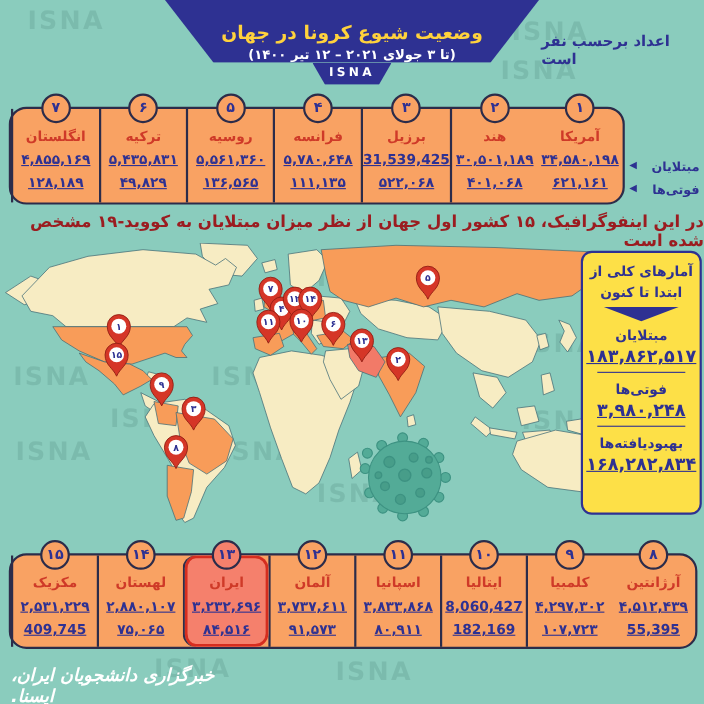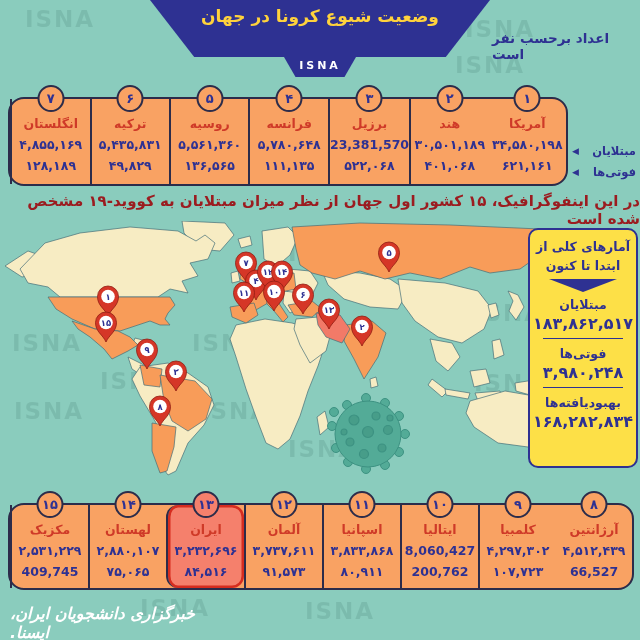--- a/index.html
+++ b/index.html
@@ -5,41 +5,41 @@
   html,body{margin:0;padding:0;}
   body{font-family:"DejaVu Sans",sans-serif;}
   #stage{position:relative;width:640px;height:640px;background:#8accbd;overflow:hidden;direction:rtl;}
 
   
   .wm{position:absolute;color:#3c7468;opacity:.18;font-weight:bold;font-size:23px;letter-spacing:2px;direction:ltr;}
 
   
   .banner{position:absolute;left:150px;top:0;width:340px;height:57px;background:#2e3192;
           clip-path:polygon(0 0,100% 0,87% 100%,13% 100%);text-align:center;}
-  .banner-title{color:#ffd23c;font-weight:bold;font-size:17px;padding-top:6px;}
+  .banner-title{color:#ffd23c;font-weight:bold;font-size:17px;padding-top:6px;margin-top:14px;}
   .banner-sub{color:#ffffff;font-weight:bold;font-size:12px;margin-top:3px;}
   .isna-tag{position:absolute;left:284px;top:57px;width:72px;height:20px;background:#2e3192;
             clip-path:polygon(0 0,100% 0,84% 100%,16% 100%);color:#fff;font-weight:bold;
             font-size:11px;letter-spacing:3px;text-align:center;line-height:18px;direction:ltr;}
   .unit-note{position:absolute;left:492px;top:30px;width:146px;text-align:left;
              color:#2e3192;font-weight:bold;font-size:13.5px;}
 
   
   .card-row{position:absolute;display:flex;background:#f9a263;border:2px solid #2c2c4a;
             border-radius:16px;box-sizing:border-box;}
   #top-cards{left:8px;top:97px;width:560px;height:89px;}
   #bottom-cards{left:8px;top:503px;width:626px;height:87px;}
   .cell{position:relative;flex:1;text-align:center;box-sizing:border-box;}
   .cell + .cell{border-left:2px solid #2c2c4a;}
   .badge{position:absolute;top:-14px;left:50%;transform:translateX(-50%);width:23px;height:23px;
          background:#f9a263;border:2.5px solid #2c2c4a;border-radius:50%;color:#2e3192;
          font-weight:bold;font-size:13px;line-height:23px;text-align:center;z-index:3;}
   .cname{margin-top:15px;color:#cf3a28;font-weight:bold;font-size:12.5px;line-height:20px;}
   .cnum{color:#2e3192;font-weight:bold;font-size:12.5px;line-height:21px;}
-  .num{direction:ltr;unicode-bidi:isolate;}
+  .num{direction:ltr;unicode-bidi:isolate;text-decoration:underline;}
   .cell.hl{background:#f5806c;box-shadow:inset 0 0 0 2.5px #d62d1f;border-radius:12px;}
   .cell.hl .badge{background:#f5806c;}
 
   
   .side-labels{position:absolute;left:572px;top:140px;width:64px;color:#2e3192;font-weight:bold;font-size:11.5px;}
   .side-label-line{display:flex;justify-content:space-between;align-items:center;height:21px;}
   .side-arrow{font-size:9px;}
 
   
   .strip{position:absolute;left:0;top:192px;width:100%;text-align:right;color:#9b1c20;
@@ -85,41 +85,42 @@
       <span class="wm" style="left: 14px; top: 398px;">ISNA</span>
       <span class="wm" style="left: 200px; top: 398px;">ISNA</span>
       <span class="wm" style="left: 474px; top: 370px;">ISNA</span>
       <span class="wm" style="left: 288px; top: 436px;">ISNA</span>
       <span class="wm" style="left: 140px; top: 595px;">ISNA</span>
       <span class="wm" style="left: 305px; top: 598px;">ISNA</span>
     </div>
 
   <div class="banner">
     <div class="banner-title">وضعیت شیوع کرونا در جهان</div>
+    <div class="banner-sub">(تا ۳ جولای ۲۰۲۱ – ۱۲ تیر ۱۴۰۰)</div>
   </div>
   <div class="isna-tag">ISNA</div>
   <div class="unit-note">اعداد برحسب نفر است</div>
 
   <div class="card-row" id="top-cards">
       <div class="cell">
         <div class="badge">۱</div>
         <div class="cname">آمریکا</div>
         <div class="cnum num">۳۴,۵۸۰,۱۹۸</div>
         <div class="cnum num">۶۲۱,۱۶۱</div>
       </div>
       <div class="cell">
         <div class="badge">۲</div>
         <div class="cname">هند</div>
         <div class="cnum num">۳۰,۵۰۱,۱۸۹</div>
         <div class="cnum num">۴۰۱,۰۶۸</div>
       </div>
       <div class="cell">
         <div class="badge">۳</div>
         <div class="cname">برزیل</div>
-        <div class="cnum num">23,381,570</div>
+        <div class="cnum num">31,539,425</div>
         <div class="cnum num">۵۲۲,۰۶۸</div>
       </div>
       <div class="cell">
         <div class="badge">۴</div>
         <div class="cname">فرانسه</div>
         <div class="cnum num">۵,۷۸۰,۶۴۸</div>
         <div class="cnum num">۱۱۱,۱۳۵</div>
       </div>
       <div class="cell">
         <div class="badge">۵</div>
@@ -329,33 +330,33 @@
     <hr class="panel-div">
     <div class="panel-label">بهبودیافته‌ها</div>
     <div class="panel-num num">۱۶۸,۲۸۲,۸۳۴</div>
   </div>
 
   <div class="card-row" id="bottom-cards">
       <div class="cell">
         <div class="badge">۸</div>
         <div class="cname">آرژانتین</div>
         <div class="cnum num">۴,۵۱۲,۴۳۹</div>
-        <div class="cnum num">66,527</div>
+        <div class="cnum num">55,395</div>
       </div>
       <div class="cell">
         <div class="badge">۹</div>
         <div class="cname">کلمبیا</div>
         <div class="cnum num">۴,۲۹۷,۳۰۲</div>
         <div class="cnum num">۱۰۷,۷۲۳</div>
       </div>
       <div class="cell">
         <div class="badge">۱۰</div>
         <div class="cname">ایتالیا</div>
         <div class="cnum num">8,060,427</div>
-        <div class="cnum num">200,762</div>
+        <div class="cnum num">182,169</div>
       </div>
       <div class="cell">
         <div class="badge">۱۱</div>
         <div class="cname">اسپانیا</div>
         <div class="cnum num">۳,۸۳۳,۸۶۸</div>
         <div class="cnum num">۸۰,۹۱۱</div>
       </div>
       <div class="cell">
         <div class="badge">۱۲</div>
         <div class="cname">آلمان</div>

